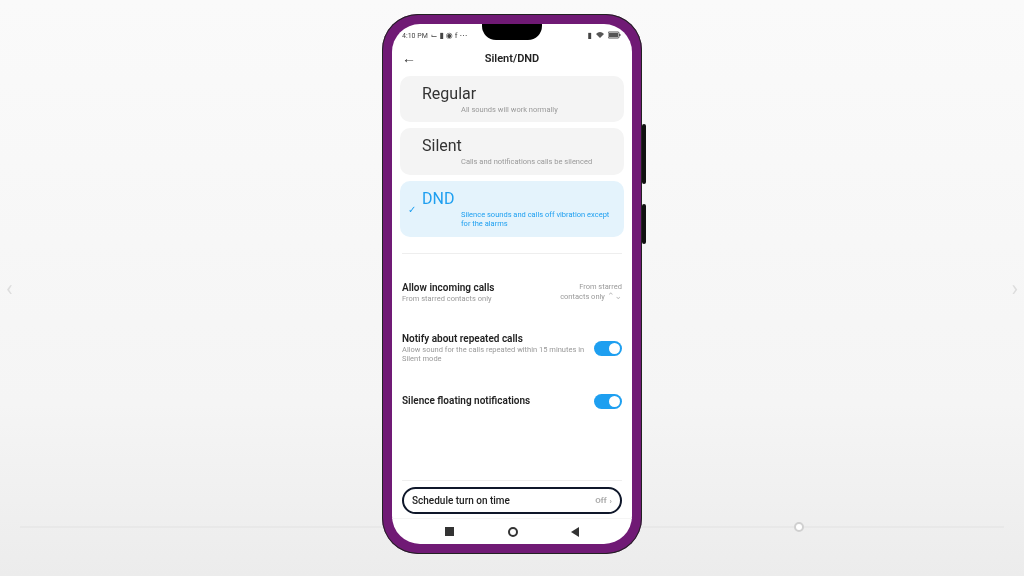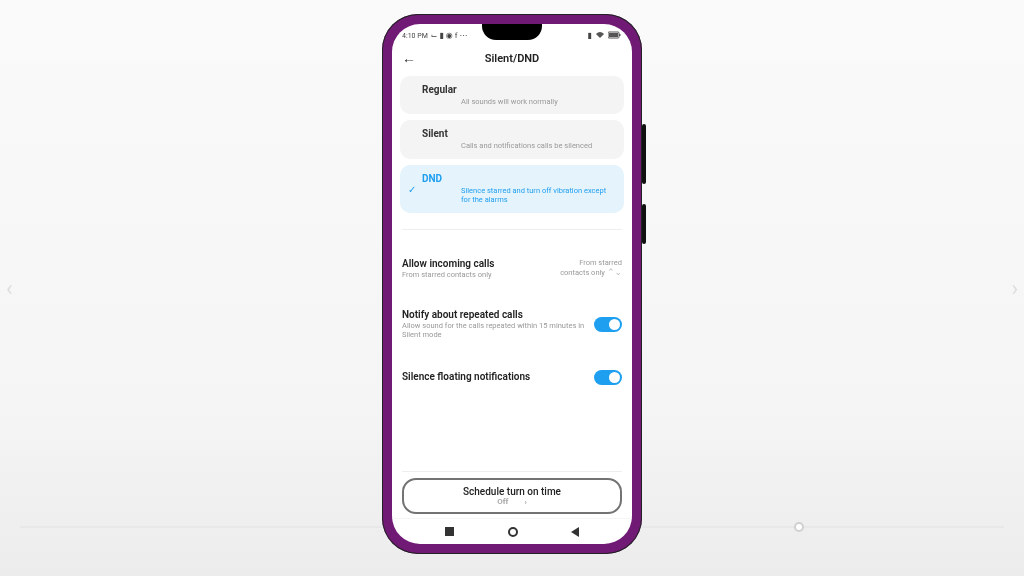--- a/index.html
+++ b/index.html
@@ -122,21 +122,21 @@
     overflow: hidden;
   }
 
   .mode-card {
     background: #f4f4f4;
     border-radius: 10px;
     padding: 8px 10px 8px 22px;
     margin-bottom: 6px;
     position: relative;
   }
-  .mode-card .mlabel { font-size: 10px; font-weight: 700; margin-bottom: 2px; }
+  .mode-card .mlabel { font-size: 16px; font-weight: 400; margin-bottom: 2px; }
   .mode-card .mdesc { font-size: 7.5px; color: #999; line-height: 1.25; margin-left: 39px; }
   .mode-card.selected {
     background: #e4f3fc;
   }
   .mode-card.selected .mlabel,
   .mode-card.selected .mdesc { color: #1e9ff0; }
   .mode-card.selected .check {
     position: absolute;
     left: 8px;
     top: 50%;
@@ -177,29 +177,28 @@
 
   .gap { flex: 1; min-height: 10px; }
 
   .schedule-wrap {
     margin: 0 2px 4px 2px;
     border-top: 1px solid #eee;
     padding: 6px 0 0 0;
   }
   .schedule-row {
     display: flex;
-    justify-content: flex-start;
-    align-items: center;
-    border: 2px solid #737373;
+    justify-content: space-between;
+    align-items: center;
+    border: 2px solid #0f172a;
     border-radius: 14px;
     padding: 6px 8px;
-    flex-direction: column;
   }
   .schedule-row .slabel { font-size: 10px; font-weight: 500; color: #222; }
-  .schedule-row .sval { font-size: 8px; color: #aaa; display: flex; align-items: center; gap: 16px; font-weight: bold; }
+  .schedule-row .sval { font-size: 8px; color: #aaa; display: flex; align-items: center; gap: 3px; font-weight: bold; }
 
   .nav-bar {
     height: 26px;
     display: flex;
     justify-content: space-evenly;
     align-items: center;
     border-top: 1px solid #f5f5f5;
   }
   .nav-bar .nbtn { color: #333; font-size: 10px; }
   .nav-bar .square { width: 9px; height: 9px; background: #333; }
@@ -262,21 +261,21 @@
       </div>
 
       <div class="mode-card">
         <div class="mlabel">Silent</div>
         <div class="mdesc">Calls and notifications calls be silenced</div>
       </div>
 
       <div class="mode-card selected">
         <span class="check">✓</span>
         <div class="mlabel">DND</div>
-        <div class="mdesc">Silence starred and turn off vibration except for the alarms</div>
+        <div class="mdesc">Silence sounds and calls off vibration except for the alarms</div>
       </div>
 
       <div class="divider"></div>
 
       <div class="row">
         <div class="rtext">
           <div class="rlabel">Allow incoming calls</div>
           <div class="rdesc">From starred contacts only</div>
         </div>
         <div class="rvalue">

